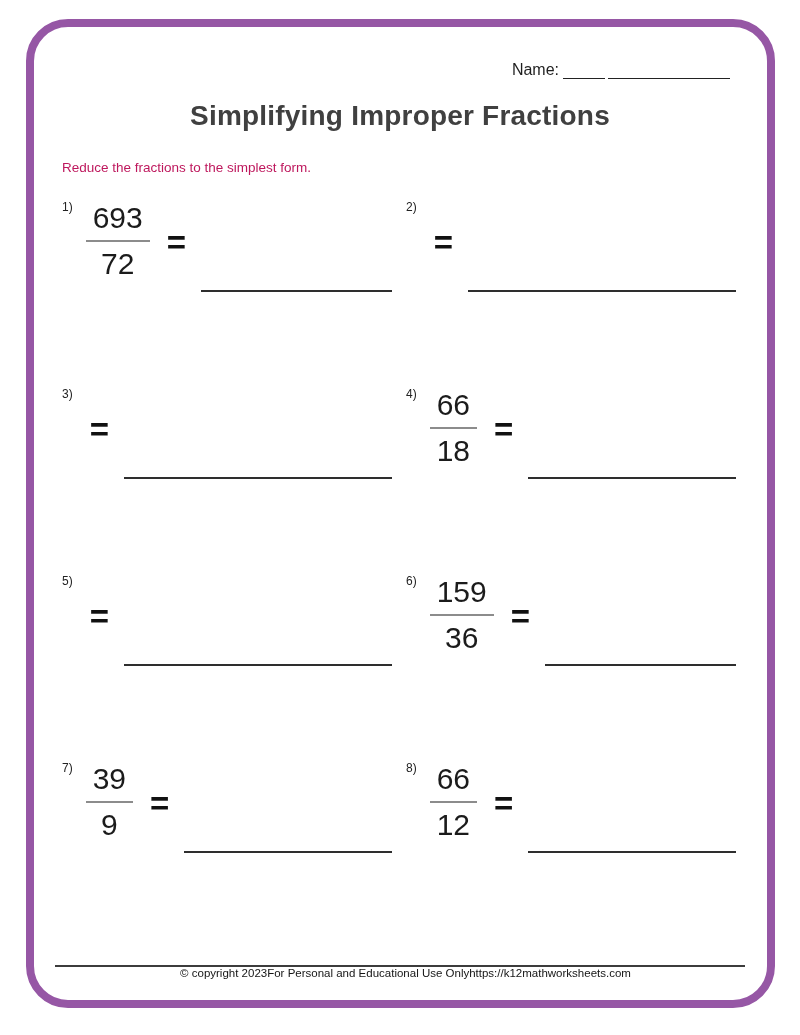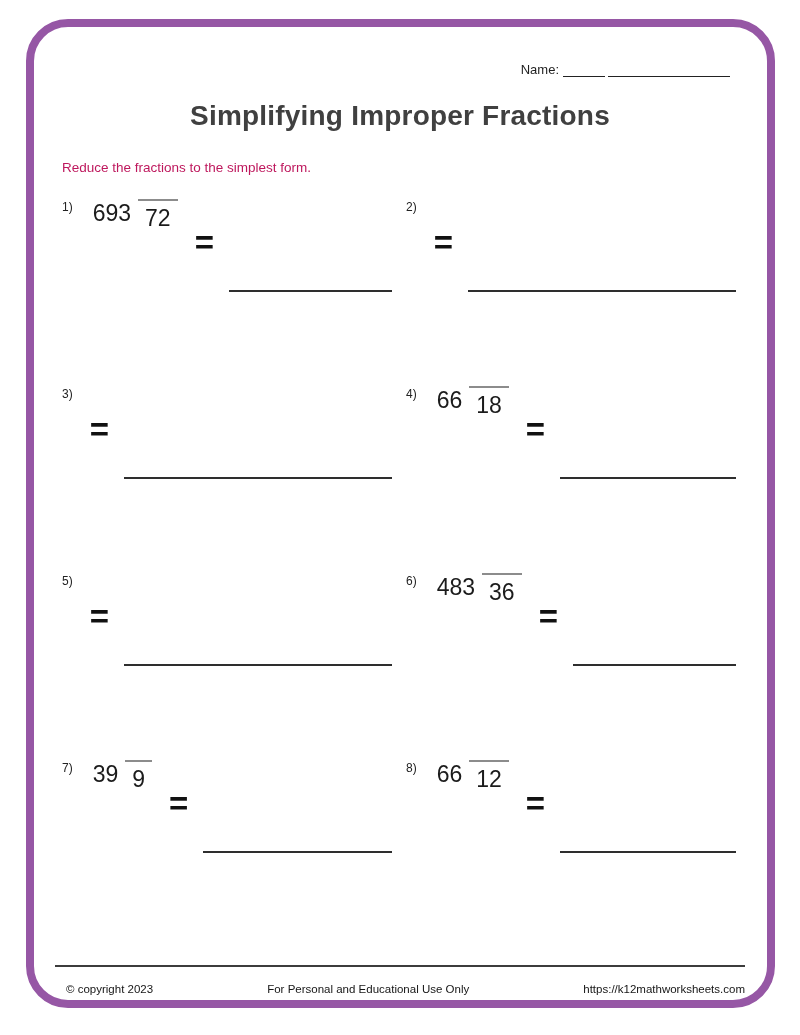--- a/index.html
+++ b/index.html
@@ -9,56 +9,56 @@
   }
   .border-frame {
     position:absolute; left:26px; top:19px; width:749px; height:989px;
     box-sizing:border-box; border:8px solid #9657a5; border-radius:42px;
     pointer-events:none;
   }
   .name-row {
     position:absolute; top:61px; right:70px;
     display:flex; align-items:flex-end;
   }
-  .name-label { font-size:13px; color:#1f1f1f; }
+  .name-label { font-size:16px; color:#1f1f1f; }
   .name-line { display:inline-block; border-bottom:1.6px solid #222; height:15px; }
   .name-line.seg1 { width:42px; margin-left:4px; }
   .name-line.seg2 { width:122px; margin-left:3px; }
   .title {
     position:absolute; top:100px; left:0; right:0; margin:0;
     text-align:center; font-size:28px; font-weight:bold; color:#404040;
     letter-spacing:0.2px;
   }
   .instruction {
     position:absolute; top:160px; left:62px; margin:0;
     font-size:13.5px; color:#be185d;
   }
   .problems {
     position:absolute; top:199px; left:62px; right:64px;
     display:grid; grid-template-columns:1fr 1fr; column-gap:14px;
     grid-auto-rows:187px;
   }
   .problem { display:flex; align-items:flex-start; }
   .pnum { font-size:12px; padding-top:1px; flex:none; color:#222; }
   .fraction {
-    display:flex; flex-direction:row; align-items:stretch;
-    text-align:center; margin-left:13px; font-size:23px; line-height:1.25;
+    display:flex; flex-direction:column; align-items:stretch;
+    text-align:center; margin-left:13px; font-size:30px; line-height:1.25;
     flex:none; color:#1b1b1b;
   }
   .fnum { padding:0 7px 3px; }
   .fden { border-top:2px solid #8c8c8c; padding:3px 7px 0; }
   .eq { font-size:33px; font-weight:700; line-height:1; margin:27px 0 0 17px; flex:none; color:#111; }
   .answer-line {
     flex:1; height:91px; border-bottom:2px solid #2e2e2e; margin-left:15px;
   }
   .footer { position:absolute; left:55px; right:55px; top:965px; }
   .footer-rule { border-top:2px solid #3c3c3c; }
   .footer-row {
-    display:flex; justify-content:space-between; align-items:baseline;
-    padding-top:16px; font-size:11.5px; color:#151515;margin-left:11px;
+    display:flex; justify-content:center; align-items:baseline;
+    padding-top:0; font-size:11.5px; color:#151515;margin-left:11px;
   }
   .footer-url { color:#151515; text-decoration:none; }
 </style>
 </head>
 <body>
 
 <div class="border-frame"></div>
 
 <div class="name-row">
   <span class="name-label">Name:</span>
@@ -106,21 +106,21 @@
 
   <div class="problem">
     <span class="pnum">5)</span>
     <span class="eq">=</span>
     <span class="answer-line"></span>
   </div>
 
   <div class="problem">
     <span class="pnum">6)</span>
     <div class="fraction">
-      <span class="fnum">483</span>
+      <span class="fnum">159</span>
       <span class="fden">36</span>
     </div>
     <span class="eq">=</span>
     <span class="answer-line"></span>
   </div>
 
   <div class="problem">
     <span class="pnum">7)</span>
     <div class="fraction">
       <span class="fnum">39</span>

